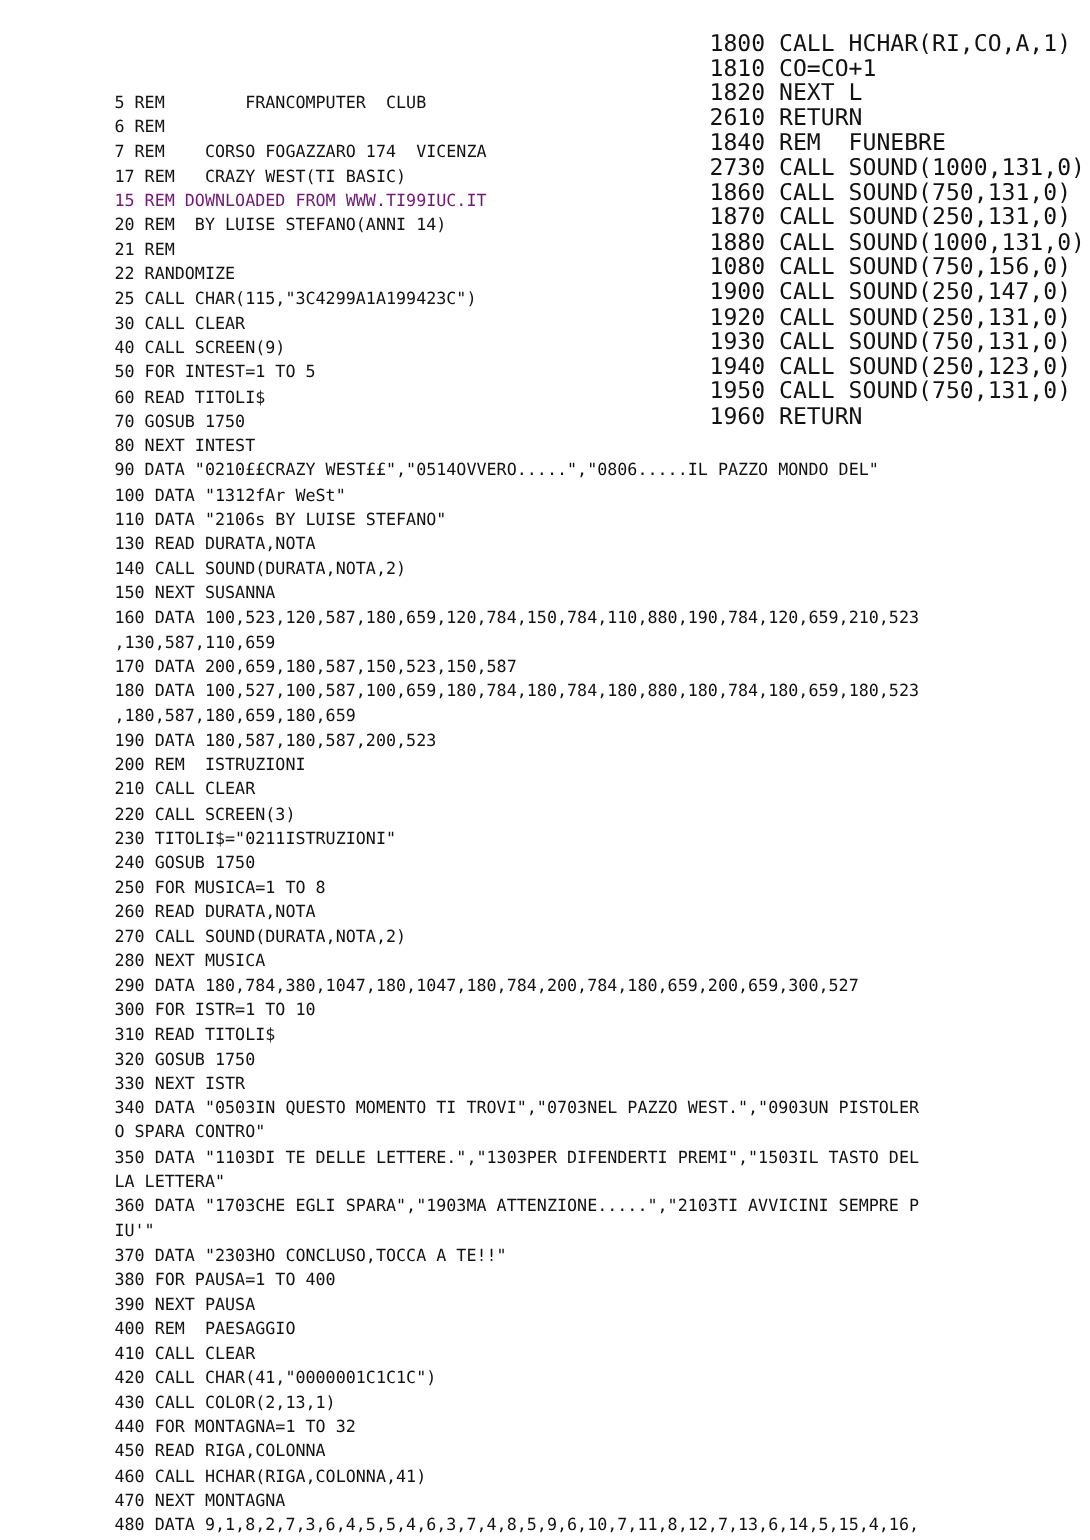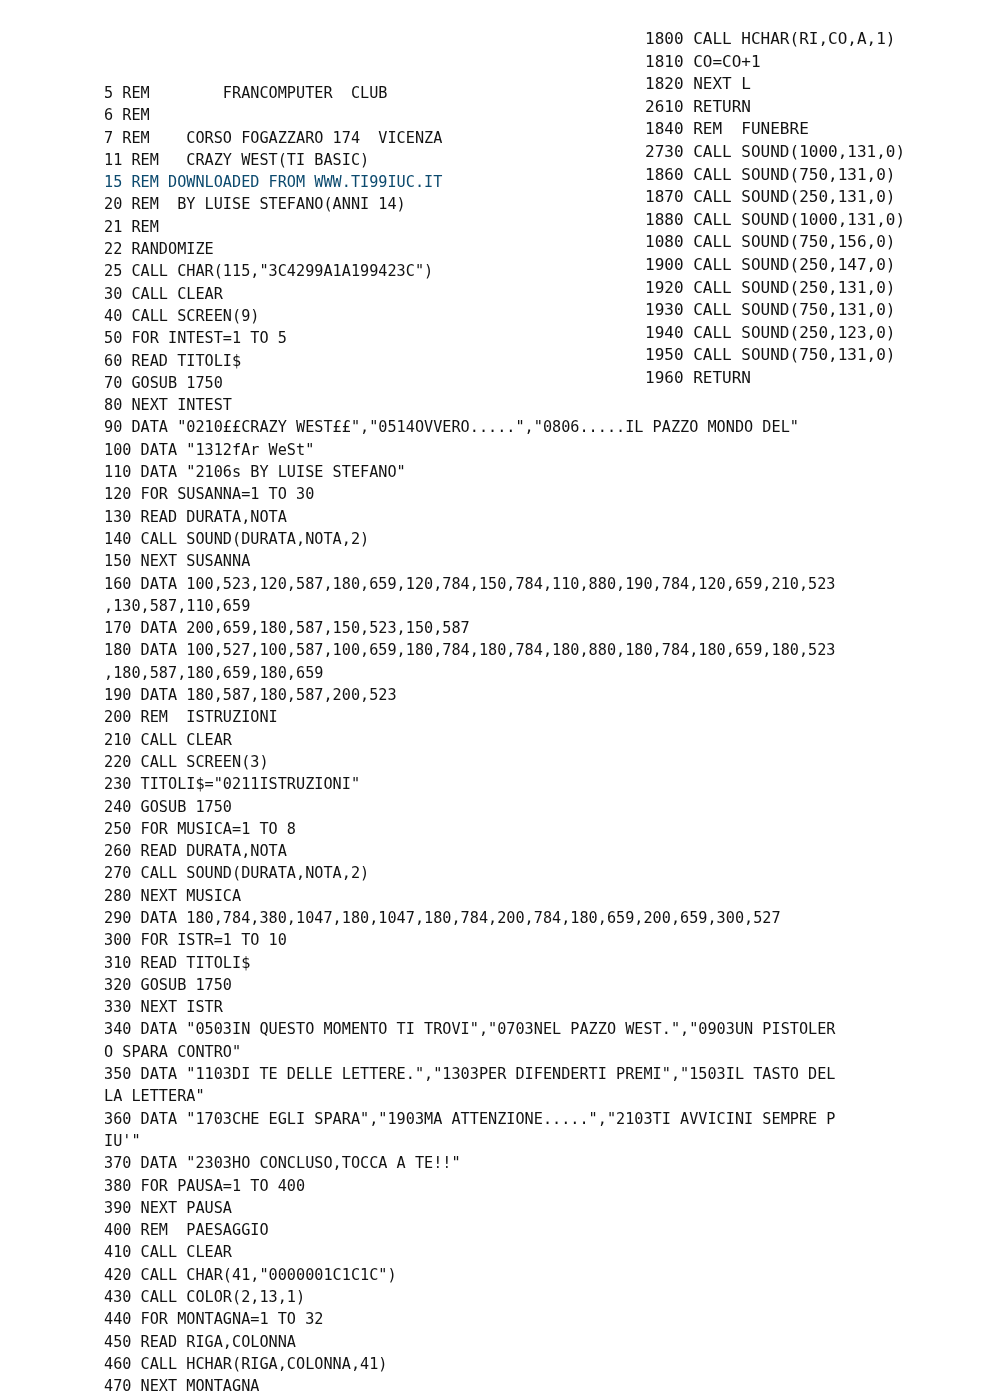--- a/index.html
+++ b/index.html
@@ -36,25 +36,25 @@
   }
   .code-line {
     font-family: "DejaVu Sans Mono", monospace;
     font-size: 15.2px;
     line-height: 22.3px;
     white-space: pre;
     letter-spacing: 0px;
     color: #121212;
   }
   .col-right .code-line {
-    font-size: 16px;
+    font-size: 21px;
     line-height: 22.6px;
   }
   .code-line.faint {
-    color: #0c4a6e;
+    color: #701a75;
   }
   
   .code-line {
     -webkit-font-smoothing: none;
   }
 </style>
 </head>
 <body>
 
 <div class="page">
@@ -75,36 +75,35 @@
     <div class="code-line">1930 CALL SOUND(750,131,0)</div>
     <div class="code-line">1940 CALL SOUND(250,123,0)</div>
     <div class="code-line">1950 CALL SOUND(750,131,0)</div>
     <div class="code-line">1960 RETURN</div>
   </div>
 
   <div class="col-main">
     <div class="code-line">5 REM        FRANCOMPUTER  CLUB</div>
     <div class="code-line">6 REM</div>
     <div class="code-line">7 REM    CORSO FOGAZZARO 174  VICENZA</div>
-    <div class="code-line">11 REM   CRAZY WEST(TI BASIC)</div>
+    <div class="code-line">17 REM   CRAZY WEST(TI BASIC)</div>
     <div class="code-line faint">15 REM DOWNLOADED FROM WWW.TI99IUC.IT</div>
     <div class="code-line">20 REM  BY LUISE STEFANO(ANNI 14)</div>
     <div class="code-line">21 REM</div>
     <div class="code-line">22 RANDOMIZE</div>
     <div class="code-line">25 CALL CHAR(115,"3C4299A1A199423C")</div>
     <div class="code-line">30 CALL CLEAR</div>
     <div class="code-line">40 CALL SCREEN(9)</div>
     <div class="code-line">50 FOR INTEST=1 TO 5</div>
     <div class="code-line">60 READ TITOLI$</div>
     <div class="code-line">70 GOSUB 1750</div>
     <div class="code-line">80 NEXT INTEST</div>
     <div class="code-line">90 DATA "0210££CRAZY WEST££","0514OVVERO.....","0806.....IL PAZZO MONDO DEL"</div>
     <div class="code-line">100 DATA "1312fAr WeSt"</div>
     <div class="code-line">110 DATA "2106s BY LUISE STEFANO"</div>
-    <div class="code-line">120 FOR SUSANNA=1 TO 30</div>
     <div class="code-line">130 READ DURATA,NOTA</div>
     <div class="code-line">140 CALL SOUND(DURATA,NOTA,2)</div>
     <div class="code-line">150 NEXT SUSANNA</div>
     <div class="code-line">160 DATA 100,523,120,587,180,659,120,784,150,784,110,880,190,784,120,659,210,523</div>
     <div class="code-line">,130,587,110,659</div>
     <div class="code-line">170 DATA 200,659,180,587,150,523,150,587</div>
     <div class="code-line">180 DATA 100,527,100,587,100,659,180,784,180,784,180,880,180,784,180,659,180,523</div>
     <div class="code-line">,180,587,180,659,180,659</div>
     <div class="code-line">190 DATA 180,587,180,587,200,523</div>
     <div class="code-line">200 REM  ISTRUZIONI</div>

